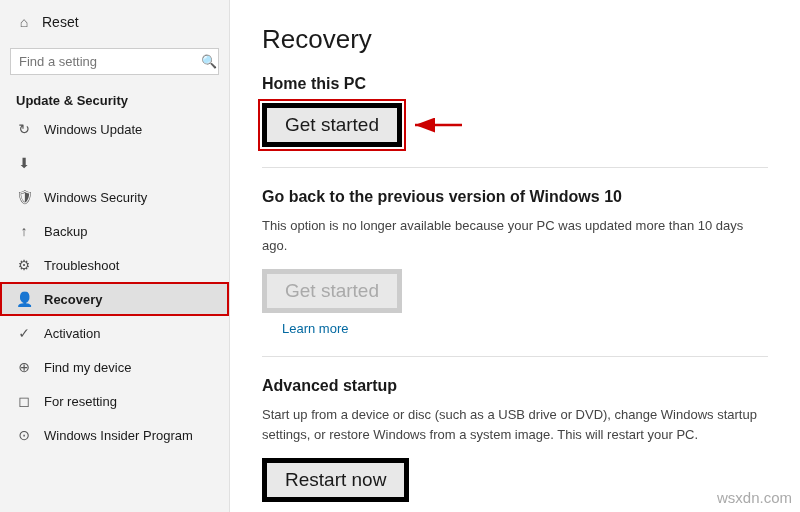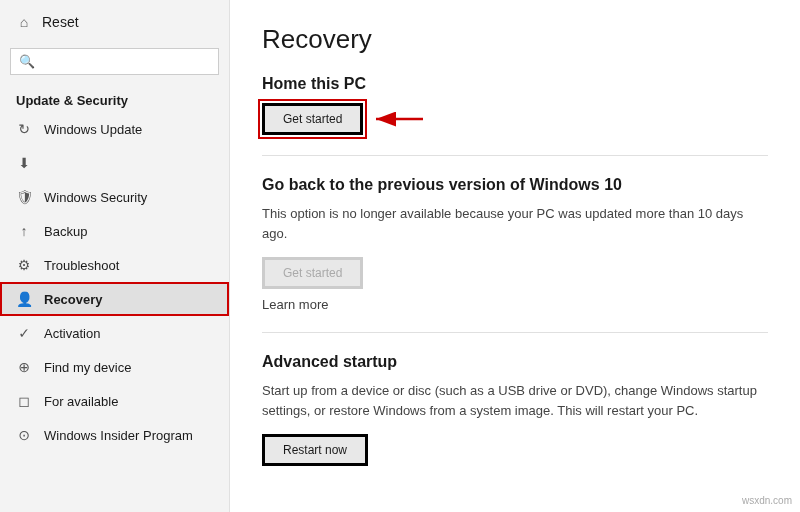--- a/index.html
+++ b/index.html
@@ -87,73 +87,75 @@
       font-size: 13px;
       color: #444;
       margin-bottom: 14px;
       line-height: 1.5;
       max-width: 500px;
     }
     .btn {
       display: inline-block;
       padding: 6px 18px;
       background: #e8e8e8;
-      border: 3px solid #000000;
-      font-size: 12px;
+      border: 5px solid #000000;
+      font-size: 19px;
       cursor: pointer;
       color: #1a1a1a;
     }
     .btn.disabled {
       color: #aaa;
       cursor: default;
       border-color: #ccc;
     }
     .btn.primary-btn {
       outline: 2px solid #cc0000;
       outline-offset: 2px;
     }
     .divider { border: none; border-top: 1px solid #e0e0e0; margin: 20px 0; }
     .learn-more {
-      color: #404040;
+      color: #0369a1;
       font-size: 13px;
       cursor: pointer;
       text-decoration: none;
       display: inline-block;
       margin-top: 8px;
+      margin-left: 20px;
     }
 
     
     .arrow-container {
       position: relative;
       display: inline-block;
     }
     .red-arrow {
       position: absolute;
       right: -60px;
       top: 50%;
       transform: translateY(-50%);
     }
 
     .watermark {
       position: fixed;
       bottom: 6px;
       right: 8px;
-      font-size: 10px;
+      font-size: 15px;
       color: #aaa;
     }
   </style>
 </head>
 <body>
 
 <div class="sidebar">
   <div class="sidebar-home">
     <span class="nav-icon">⌂</span>
     <span>Reset</span>
   </div>
   <div class="search-box">
+    <input type="text" placeholder="Find a setting" style="">
     <span style="color:#666;">🔍</span>
   </div>
   <div class="section-header">Update &amp; Security</div>
 
   <div class="nav-item">
     <span class="nav-icon">↻</span>
     <span>Windows Update</span>
   </div>
   <div class="nav-item">
     <span class="nav-icon">⬇</span>
@@ -177,21 +179,21 @@
   <div class="nav-item">
     <span class="nav-icon">✓</span>
     <span>Activation</span>
   </div>
   <div class="nav-item">
     <span class="nav-icon">⊕</span>
     <span>Find my device</span>
   </div>
   <div class="nav-item">
     <span class="nav-icon">◻</span>
-    <span>For available</span>
+    <span>For resetting</span>
   </div>
   <div class="nav-item">
     <span class="nav-icon">⊙</span>
     <span>Windows Insider Program</span>
   </div>
 </div>
 
 <div class="main">
   <h1 class="page-title">Recovery</h1>
 

